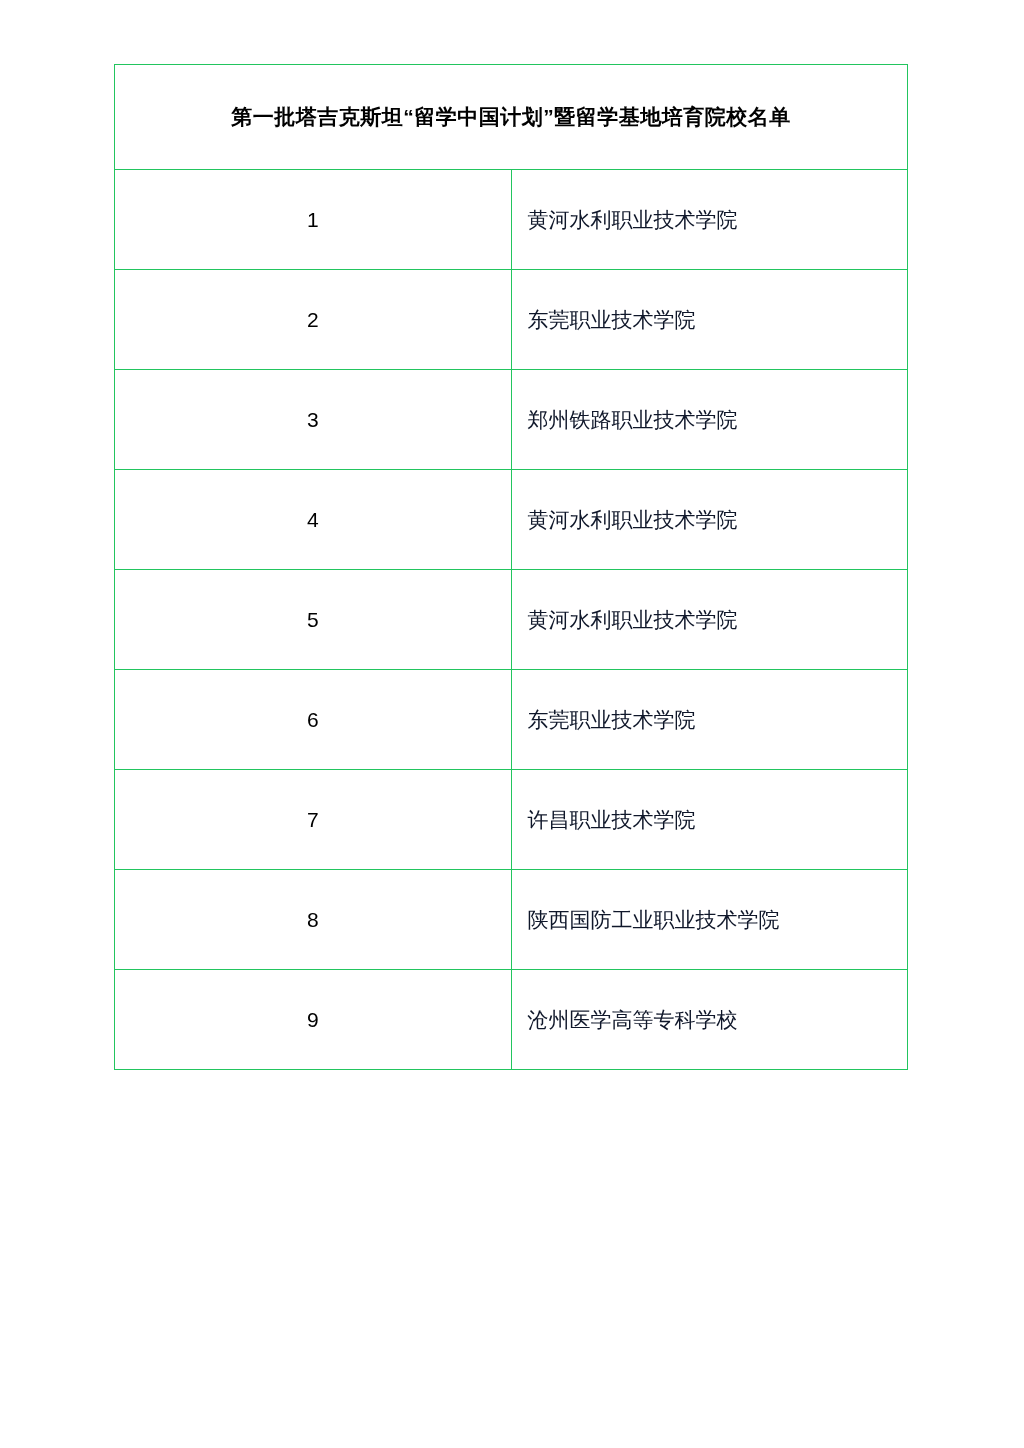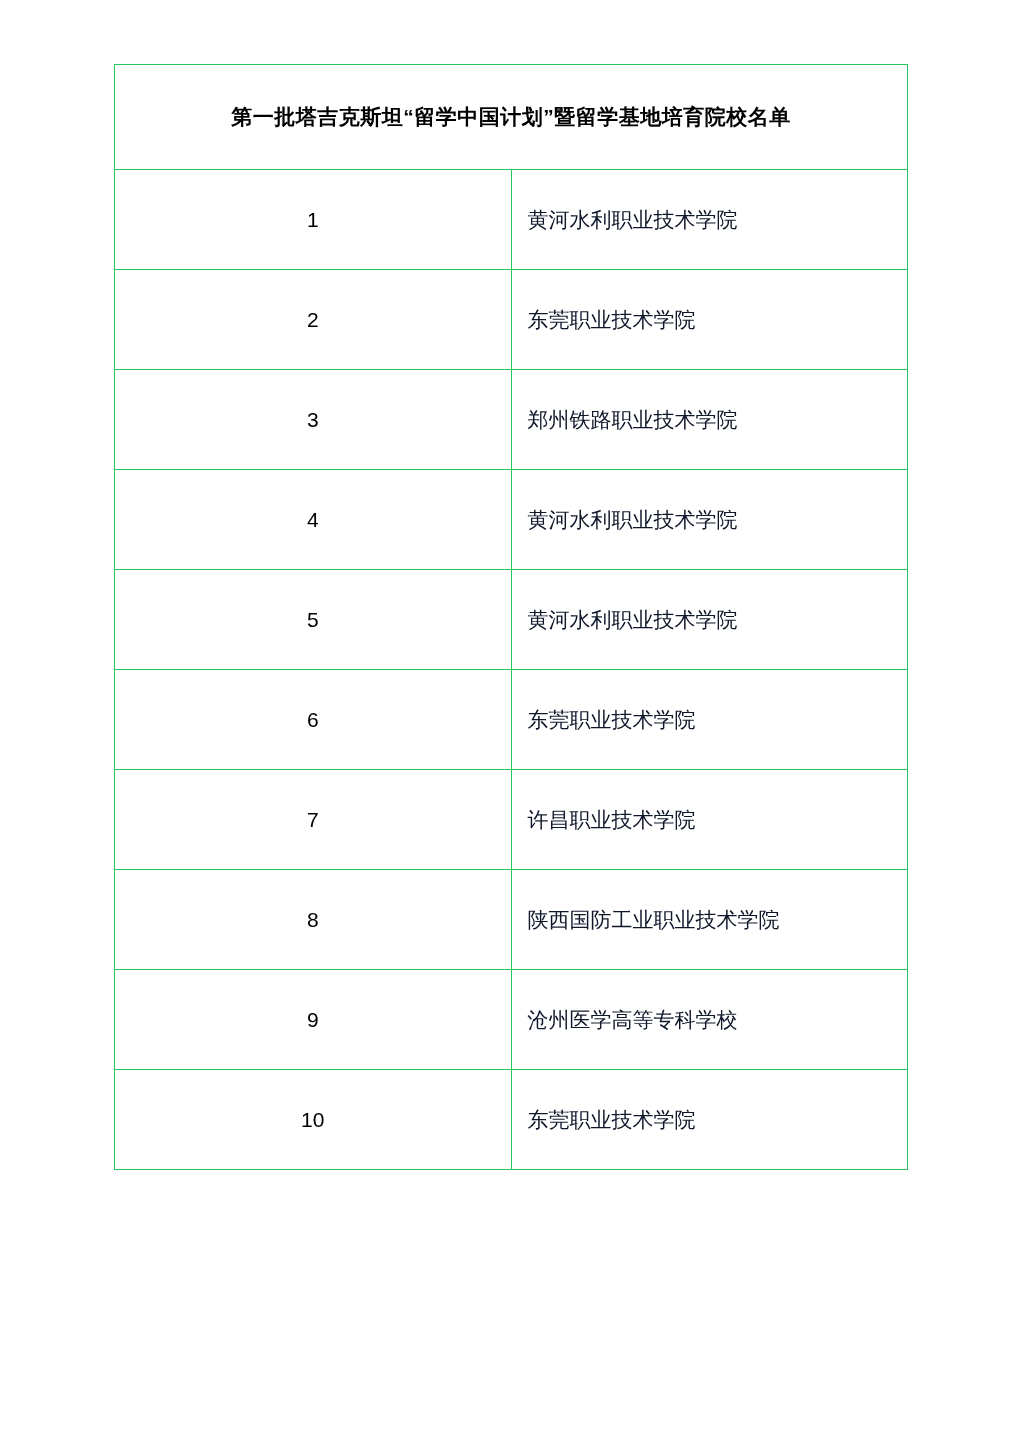--- a/index.html
+++ b/index.html
@@ -99,20 +99,16 @@
           <td class="name-cell">许昌职业技术学院</td>
         </tr>
         <tr>
           <td class="num-cell">8</td>
           <td class="name-cell">陕西国防工业职业技术学院</td>
         </tr>
         <tr>
           <td class="num-cell">9</td>
           <td class="name-cell">沧州医学高等专科学校</td>
         </tr>
-        <tr>
-          <td class="num-cell">10</td>
-          <td class="name-cell">东莞职业技术学院</td>
-        </tr>
       </tbody>
     </table>
   </div>
 </div>
 
 </body></html>

